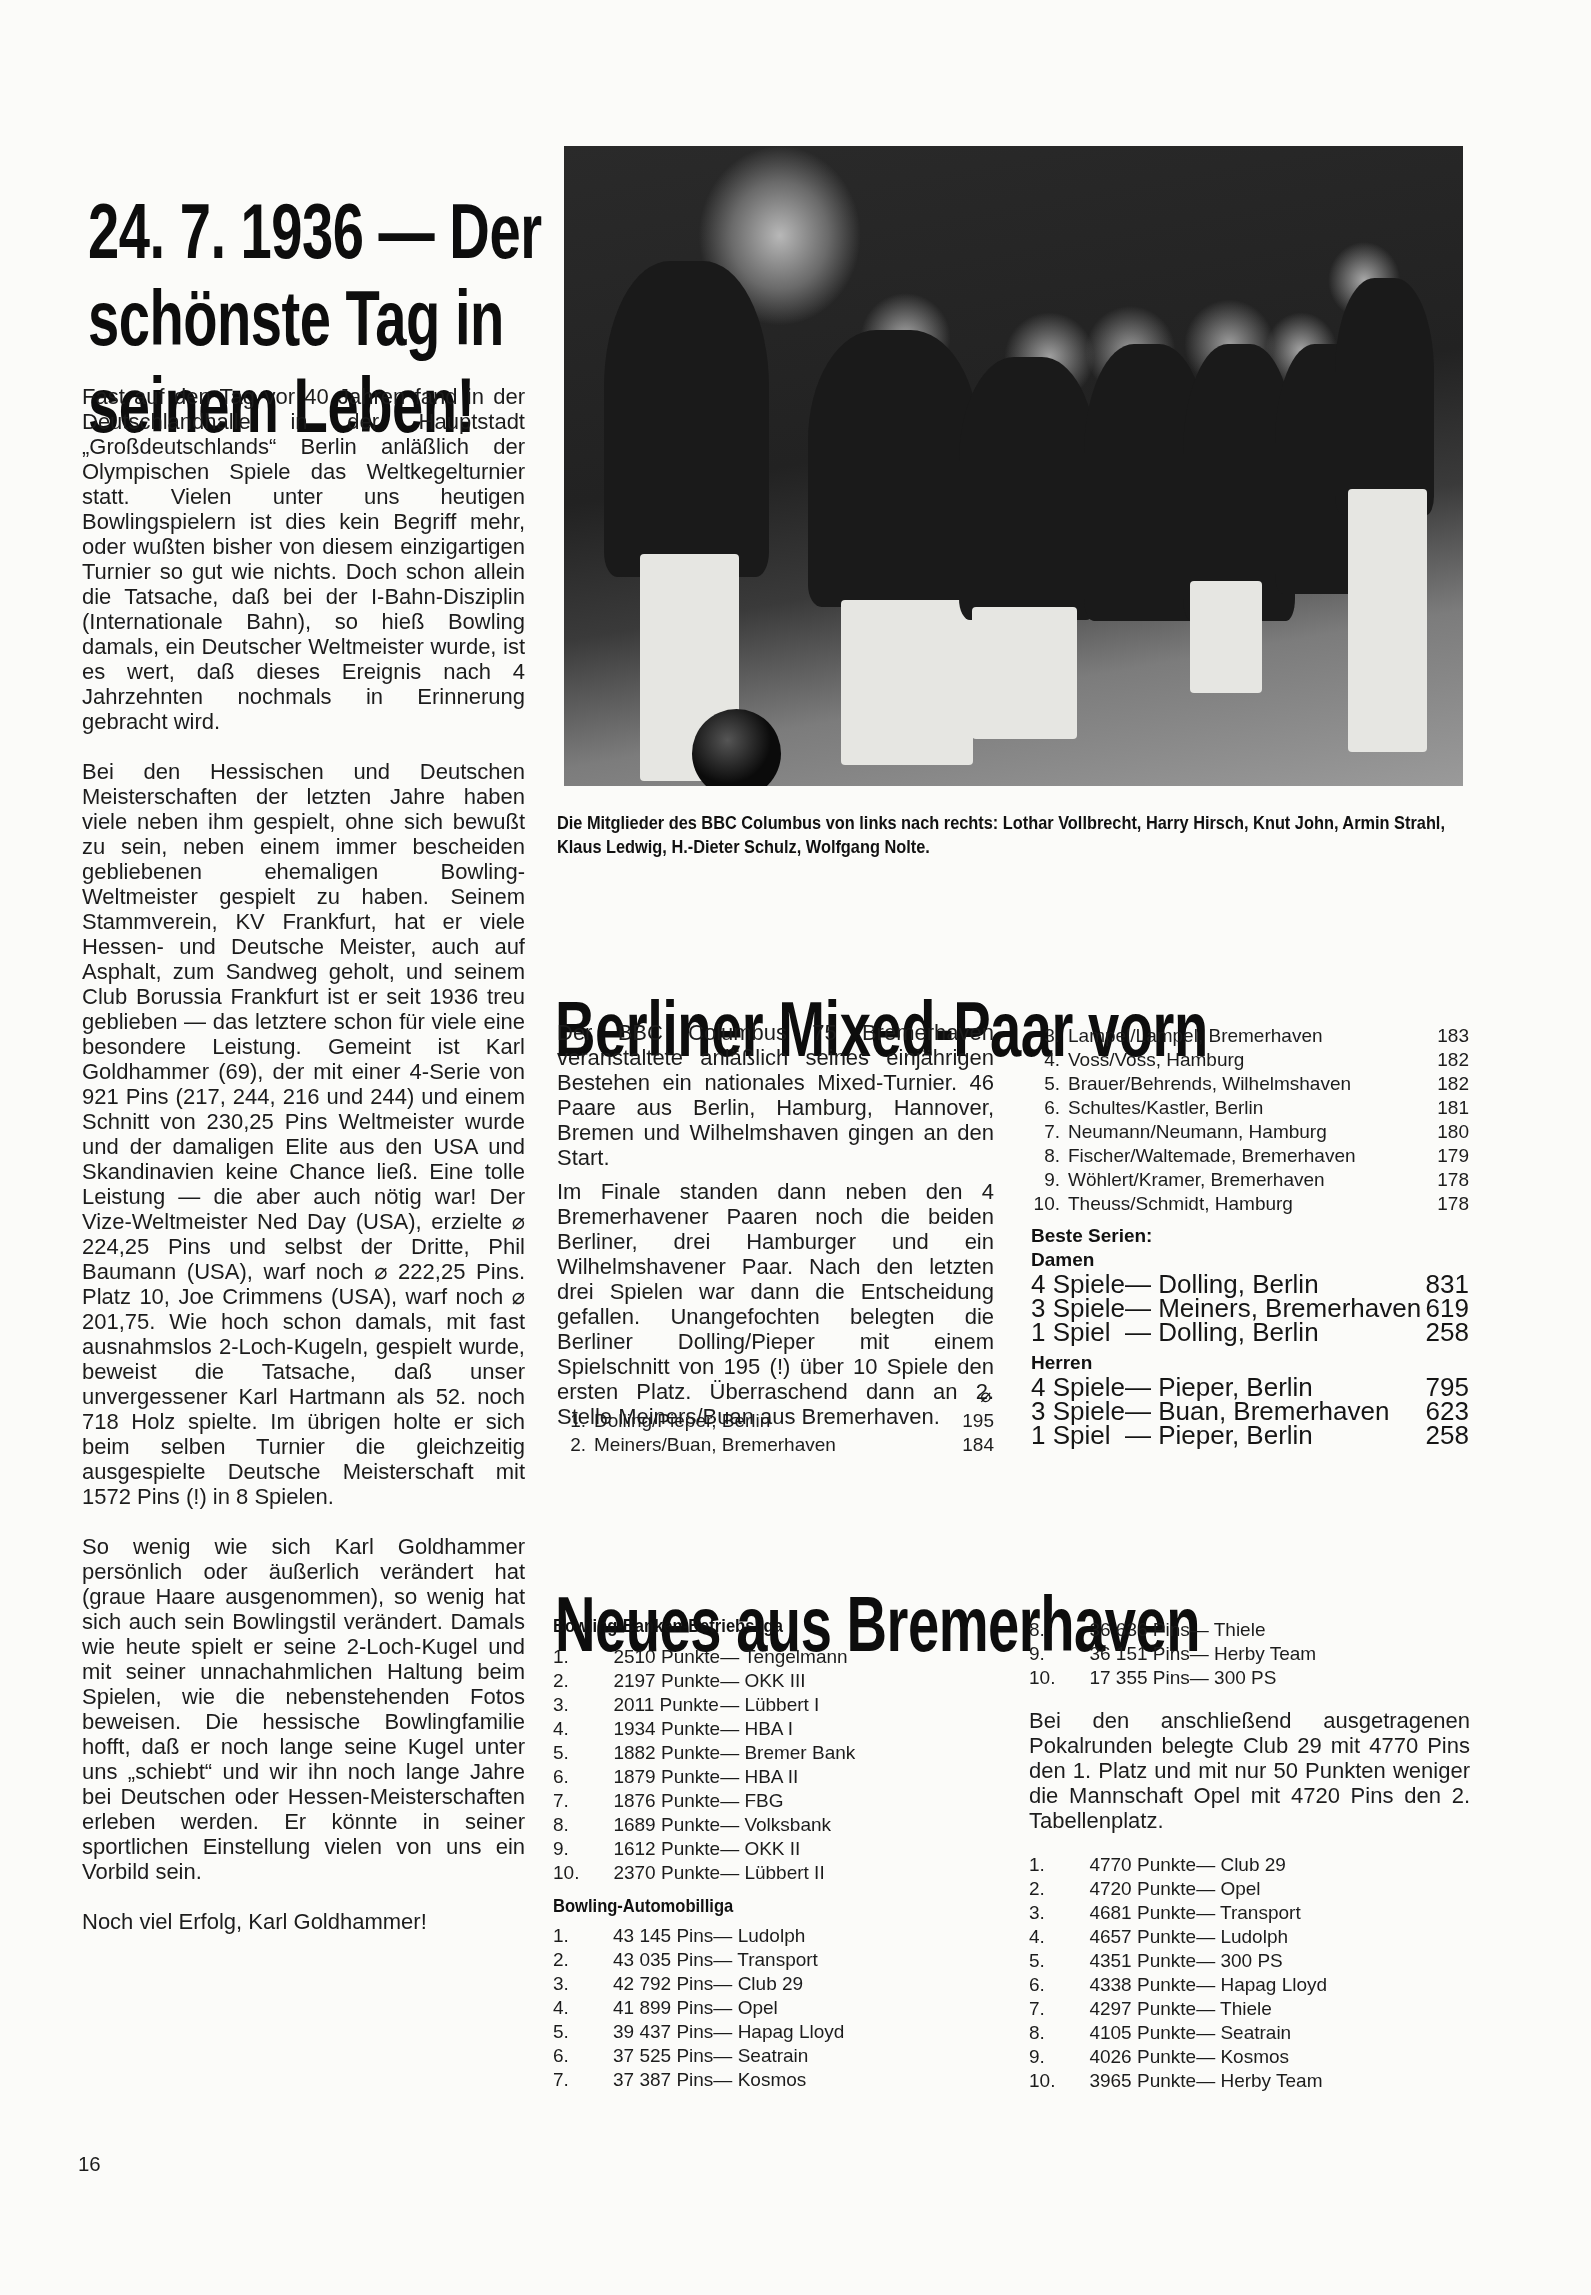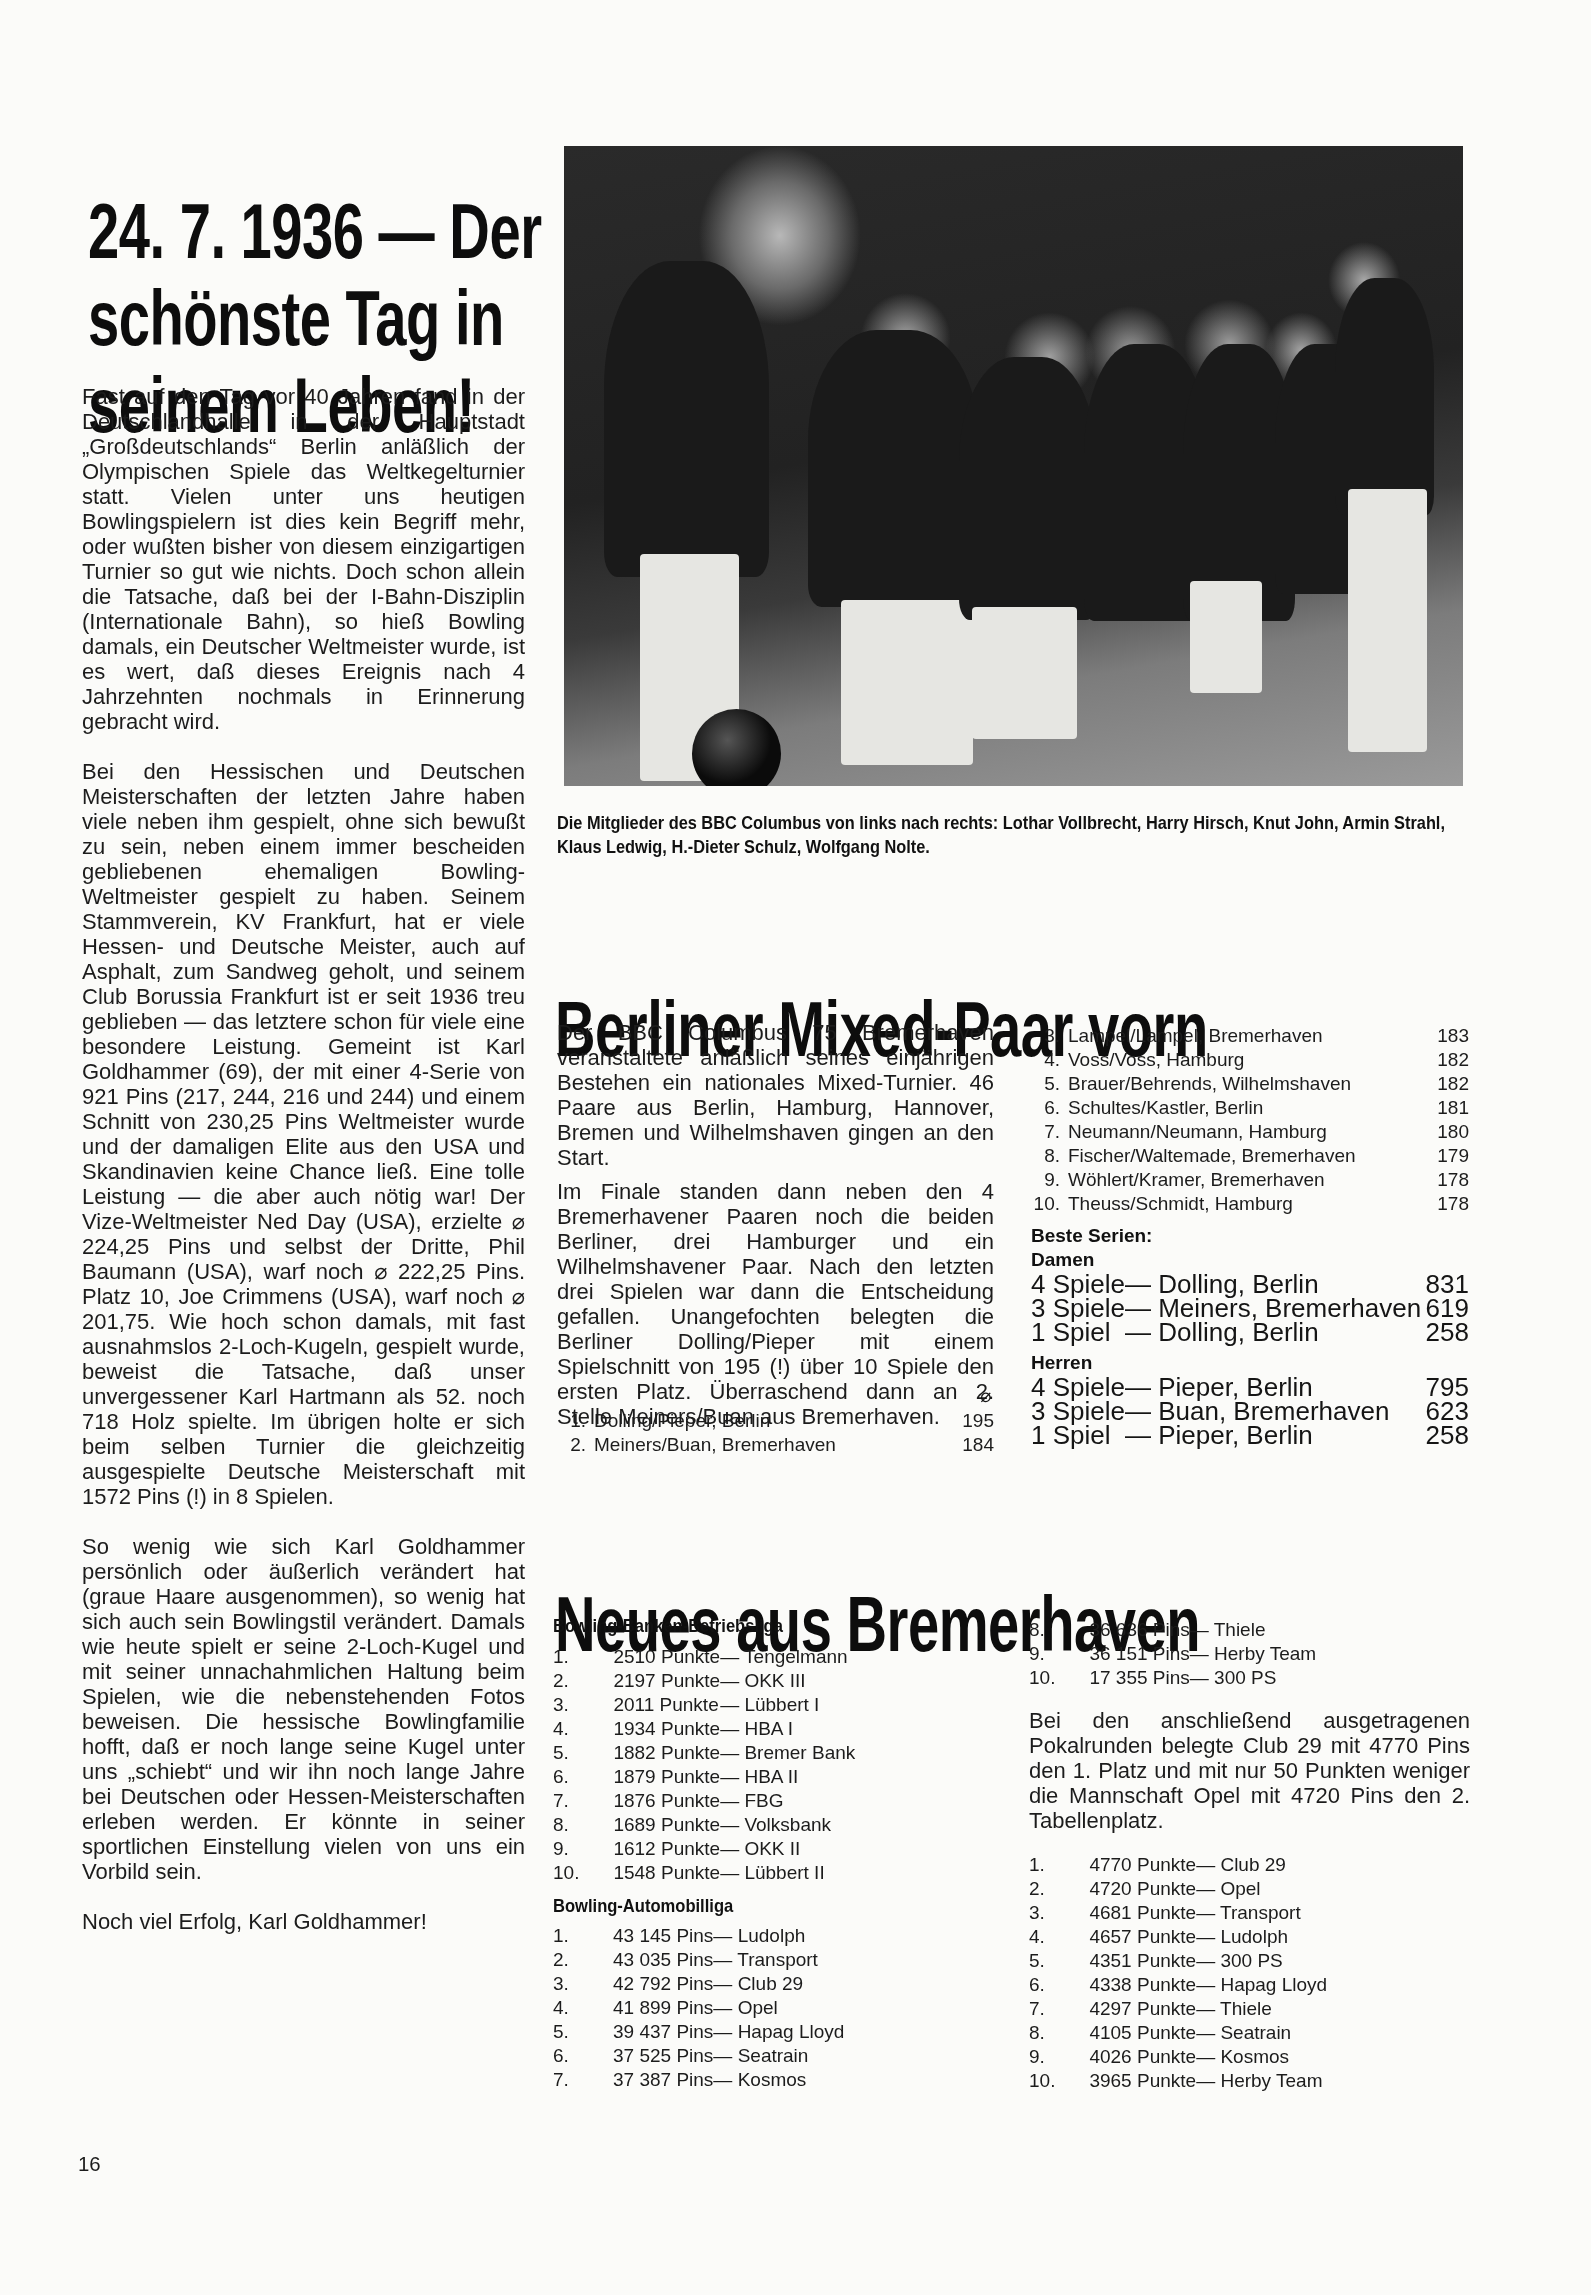--- a/index.html
+++ b/index.html
@@ -278,21 +278,21 @@
           <td class="num">1689 Punkte</td>
           <td>— Volksbank</td>
         </tr>
     <tr>
           <td class="pos">9.</td>
           <td class="num">1612 Punkte</td>
           <td>— OKK II</td>
         </tr>
     <tr>
           <td class="pos">10.</td>
-          <td class="num">1548 Punkte</td>
+          <td class="num">2370 Punkte</td>
           <td>— Lübbert II</td>
         </tr>
   </tbody>
     </table>
 
   <div id="auto-head" class="league-head">Bowling-Automobilliga</div>
   <table class="rank-table league-table">
     <tbody>
         <tr>
           <td class="pos">1.</td>

